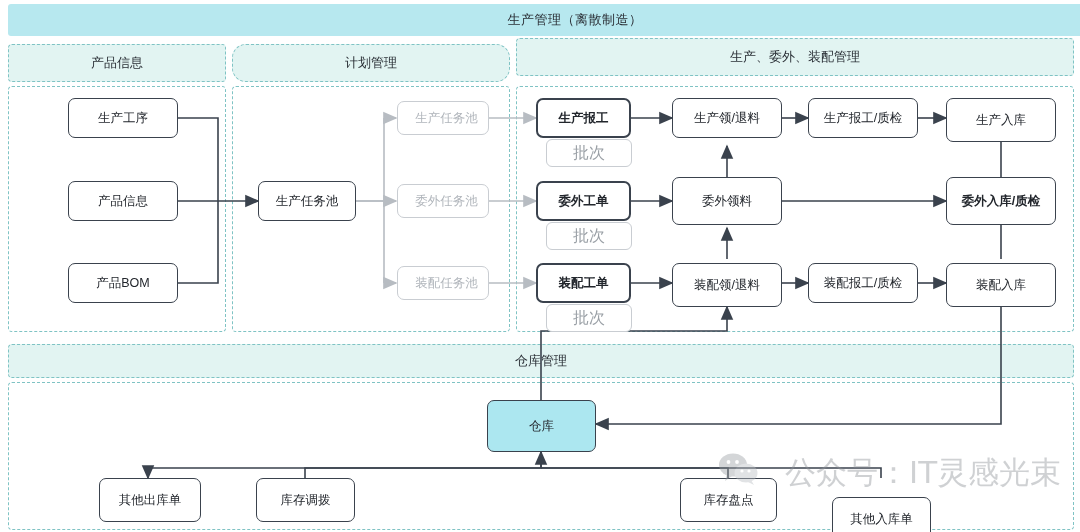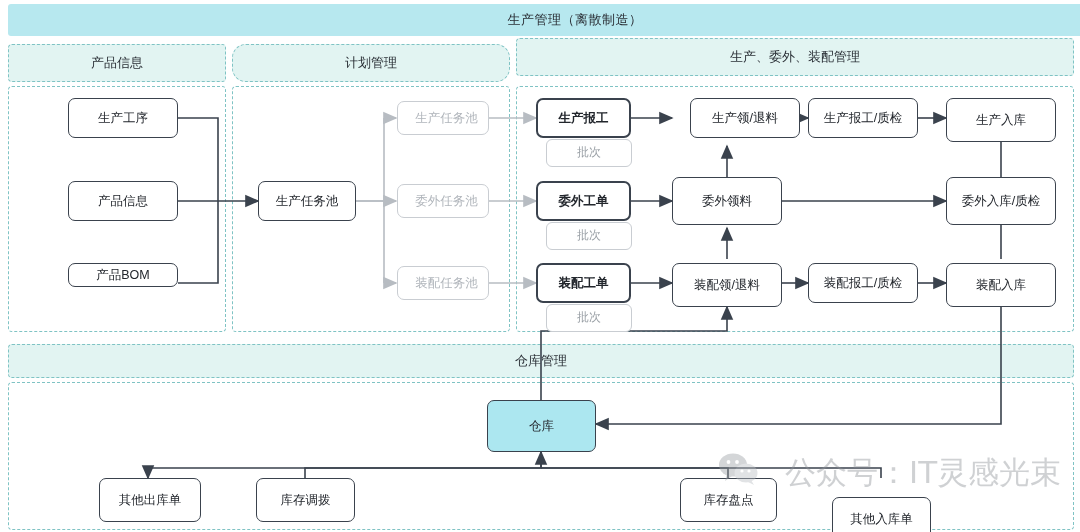--- a/index.html
+++ b/index.html
@@ -57,21 +57,21 @@
     border:1.5px solid #c9cdd2;
     color:#b0b5bb;
     font-weight:400;
     padding-left:7px;
   }
   .node.batch{
     border:1.4px solid #c9cdd2;
     color:#9aa0a6;
     border-radius:6px;
     z-index:4;
-    font-size:12px;
+    font-size:16px;
   }
   .node.cyan{
     background:#ace7f0;
     border:1.6px solid #3a424d;
   }
   
   #edges{ position:absolute; left:0; top:0; width:1080px; height:532px; z-index:2;}
   
   .wm{
     position:absolute;
@@ -158,46 +158,46 @@
       <path d="M541,452 V468 H148 V478" marker-end="url(#ah)"></path>
       <path d="M541,468 H305 V478"></path>
       <path d="M541,468 H728 V478"></path>
       <path d="M541,468 H881 V478"></path>
       <path d="M541,468 V452" marker-end="url(#ah)"></path>
     </g>
   </svg>
 
   <div class="node" style="left:68px; top:98px; width:110px; height:40px;">生产工序</div>
   <div class="node" style="left:68px; top:181px; width:110px; height:40px;">产品信息</div>
-  <div class="node" style="left:68px; top:263px; width:110px; height:24px;">产品BOM</div>
+  <div class="node" style="left:68px; top:263px; width:110px; height:40px;">产品BOM</div>
 
   <div class="node" style="left:258px; top:181px; width:98px; height:40px;">生产任务池</div>
 
   <div class="node ghost" style="left:397px; top:101px; width:92px; height:34px;">生产任务池</div>
   <div class="node ghost" style="left:397px; top:184px; width:92px; height:34px;">委外任务池</div>
   <div class="node ghost" style="left:397px; top:266px; width:92px; height:34px;">装配任务池</div>
 
   <div class="node batch" style="left:546px; top:139px; width:86px; height:28px;">批次</div>
   <div class="node bold" style="left:536px; top:98px; width:95px; height:40px;">生产报工</div>
 
   <div class="node batch" style="left:546px; top:222px; width:86px; height:28px;">批次</div>
   <div class="node bold" style="left:536px; top:181px; width:95px; height:40px;">委外工单</div>
 
   <div class="node batch" style="left:546px; top:304px; width:86px; height:28px;">批次</div>
   <div class="node bold" style="left:536px; top:263px; width:95px; height:40px;">装配工单</div>
 
-  <div class="node" style="left:672px; top:98px; width:110px; height:40px;margin-left:18px;">生产领/退料</div>
+  <div class="node" style="left:672px; top:98px; width:110px; height:40px;">生产领/退料</div>
   <div class="node" style="left:672px; top:177px; width:110px; height:48px;">委外领料</div>
   <div class="node" style="left:672px; top:263px; width:110px; height:44px;">装配领/退料</div>
 
   <div class="node" style="left:808px; top:98px; width:110px; height:40px;">生产报工/质检</div>
   <div class="node" style="left:808px; top:263px; width:110px; height:40px;">装配报工/质检</div>
 
   <div class="node" style="left:946px; top:98px; width:110px; height:44px;">生产入库</div>
-  <div class="node" style="left:946px; top:177px; width:110px; height:48px;">委外入库/质检</div>
+  <div class="node" style="left:946px; top:177px; width:110px; height:48px;font-weight:bold;">委外入库/质检</div>
   <div class="node" style="left:946px; top:263px; width:110px; height:44px;">装配入库</div>
 
   <div class="node cyan" style="left:487px; top:400px; width:109px; height:52px;">仓库</div>
 
   <div class="node" style="left:99px; top:478px; width:102px; height:44px;">其他出库单</div>
   <div class="node" style="left:256px; top:478px; width:99px; height:44px;">库存调拨</div>
   <div class="node" style="left:680px; top:478px; width:97px; height:44px;">库存盘点</div>
   <div class="node" style="left:832px; top:497px; width:99px; height:44px;">其他入库单</div>
 
   <div class="wm">

